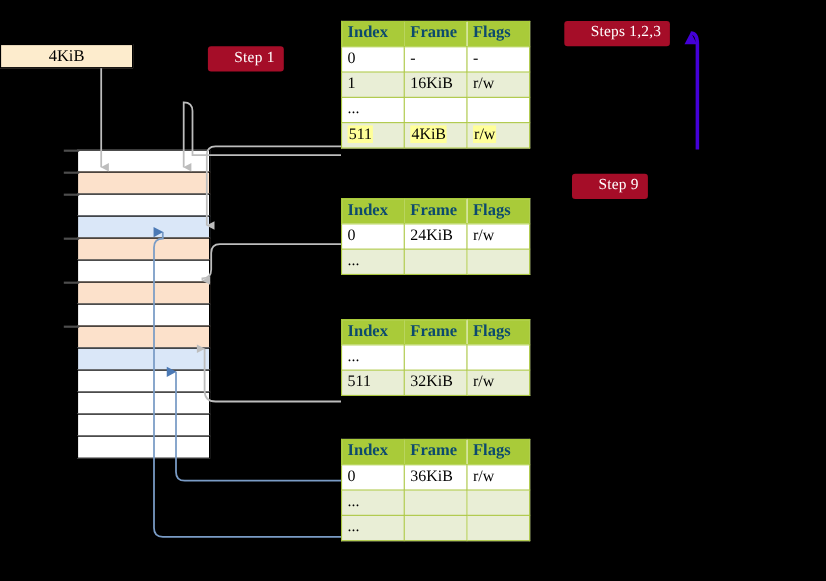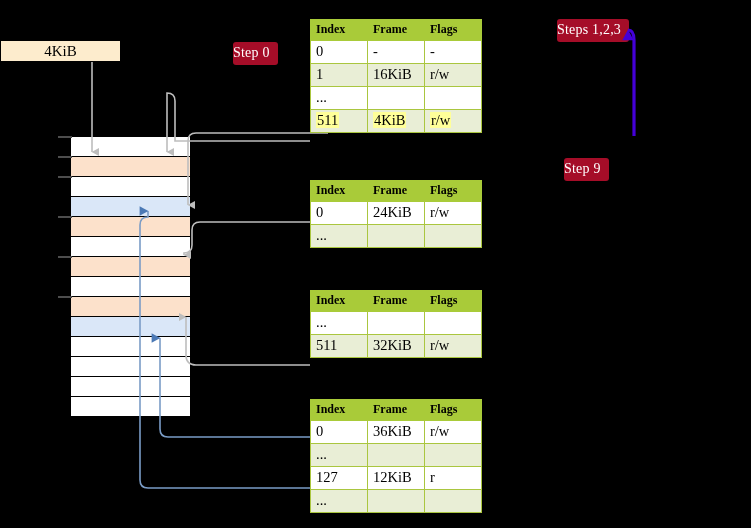--- a/index.html
+++ b/index.html
@@ -15,24 +15,23 @@
     overflow: hidden;
     font-family: "Liberation Serif", "DejaVu Serif", serif;
   }
 
   
   .badge {
     position: absolute;
     color: #ffffff;
     font-size: 14px;
     line-height: 1;
-    padding: 4px 8px 5px 0;
+    padding: 4px 8px 5px 24px;
     white-space: nowrap;
     letter-spacing: 0.2px;
-    margin-left: 44px;
   }
   .badge.red     { background: #a50d28; border-radius: 3px; }
   .badge.violet  { background: #5b12e8; }
 
   
   .kib-box {
     position: absolute;
     background: #fdeccd;
     border: 1px solid #000000;
     box-sizing: border-box;
@@ -77,23 +76,23 @@
     padding: 2px 5px 3px 5px;
     text-align: left;
     font-weight: normal;
     height: 19px;
     box-sizing: border-box;
     overflow: hidden;
     white-space: nowrap;
   }
   .ptable th {
     background: #a9cb39;
-    color: #000000;
+    color: #0c4a6e;
     font-weight: bold;
-    font-size: 12px;
+    font-size: 15px;
     border-color: #a9cb39;
   }
   .ptable tr.alt td { background: #e9eed6; }
   .ptable tr.plain td { background: #ffffff; }
   .ptable .hl { background: #ffff99; padding: 0 1px; }
   .ptable .cw-idx { width: 57px; }
   .ptable .cw-frm { width: 57px; }
   .ptable .cw-flg { width: 57px; }
 
   
@@ -108,21 +107,21 @@
 </head>
 <body>
 
 <div id="stage">
 
   <div class="kib-box" style="left:0px; top:40px; width:121px; height:22px;">
     <span>4KiB</span>
   </div>
 
   <div class="badge red" style="left:189px; top:42px;">
-    <span>Step 0</span>
+    <span>Step 1</span>
   </div>
 
   <div class="badge red" style="left:520px; top:158px;">
     <span>Step 9</span>
   </div>
 
   <div class="badge red" style="left:513px; top:19px;">
     <span>Steps 1,2,3</span>
   </div>
 
@@ -276,25 +275,20 @@
         <tr class="plain">
           <td class="cw-idx">0</td>
           <td class="cw-frm">36KiB</td>
           <td class="cw-flg">r/w</td>
         </tr>
         <tr class="alt">
           <td class="cw-idx">...</td>
           <td class="cw-frm"></td>
           <td class="cw-flg"></td>
         </tr>
-        <tr class="plain">
-          <td class="cw-idx">127</td>
-          <td class="cw-frm">12KiB</td>
-          <td class="cw-flg">r</td>
-        </tr>
         <tr class="alt">
           <td class="cw-idx">...</td>
           <td class="cw-frm"></td>
           <td class="cw-flg"></td>
         </tr>
       </tbody>
     </table>
   </div>
 
 </body></html>

